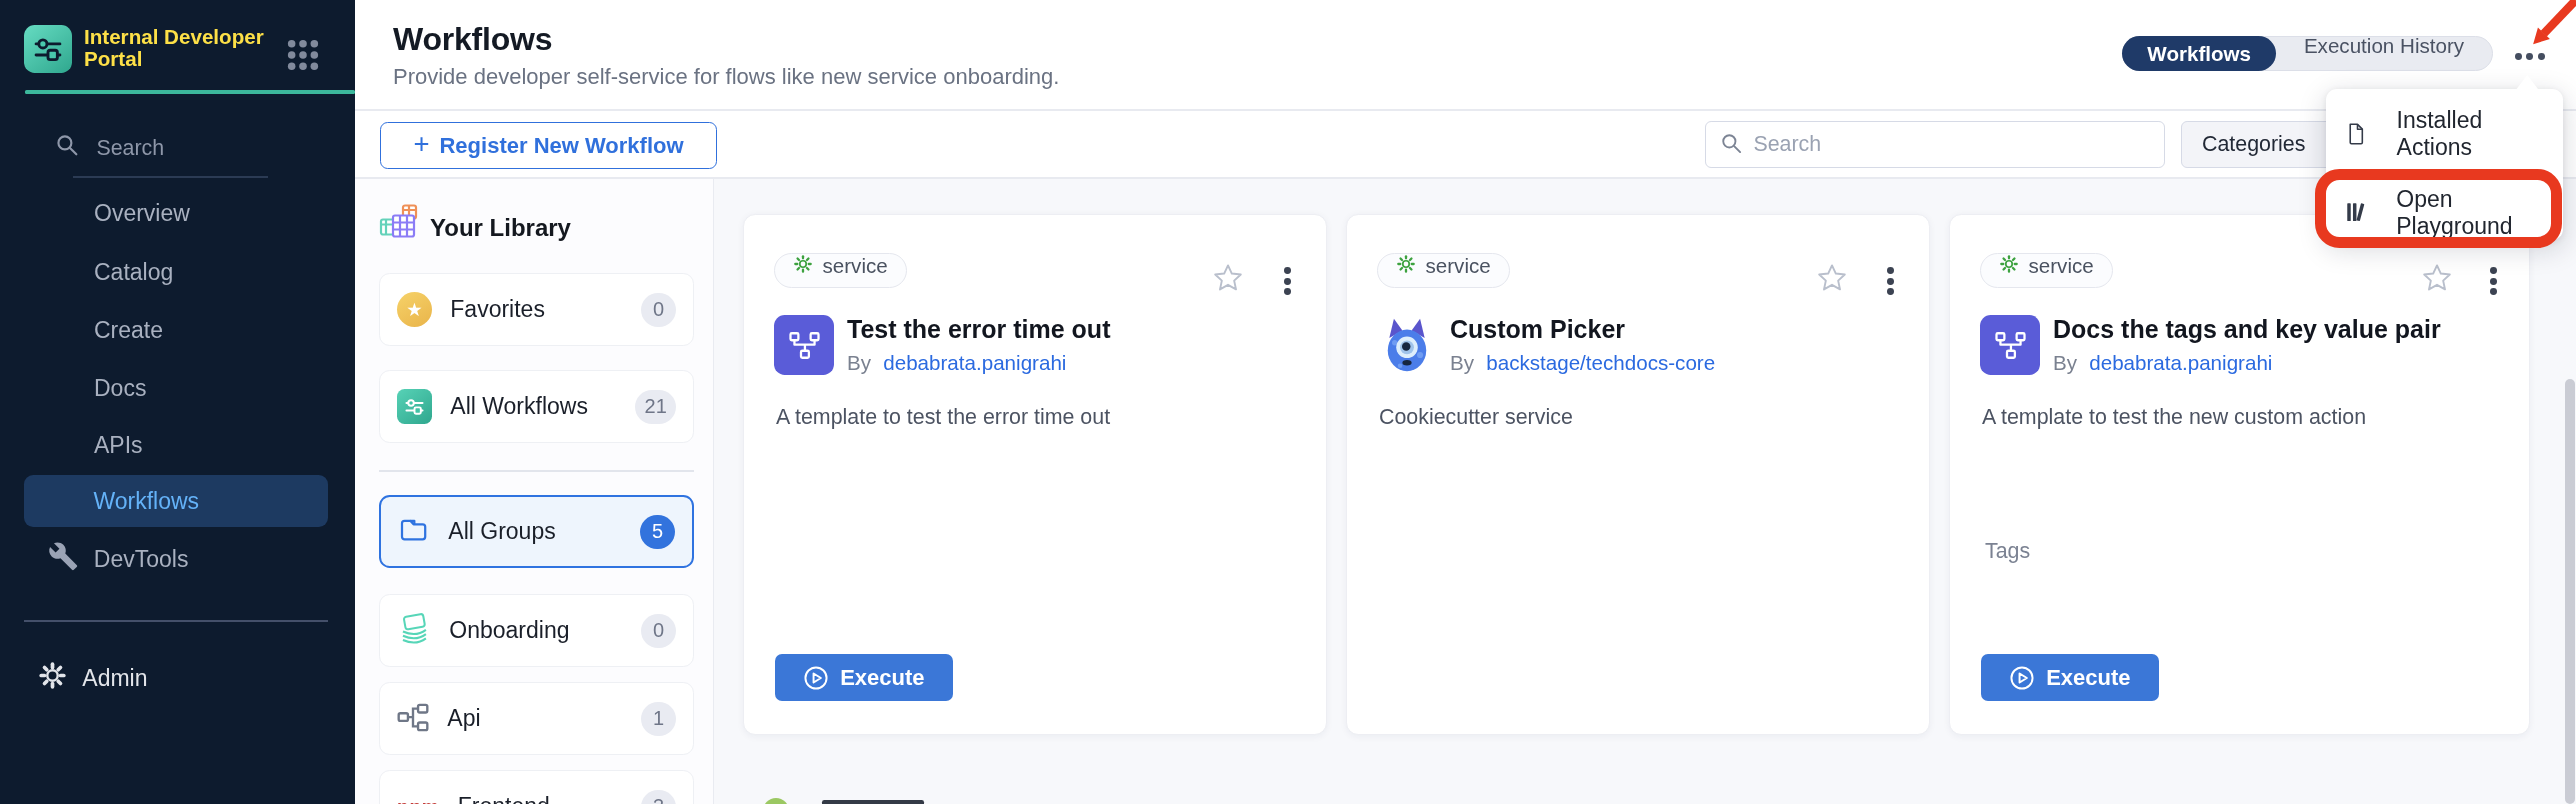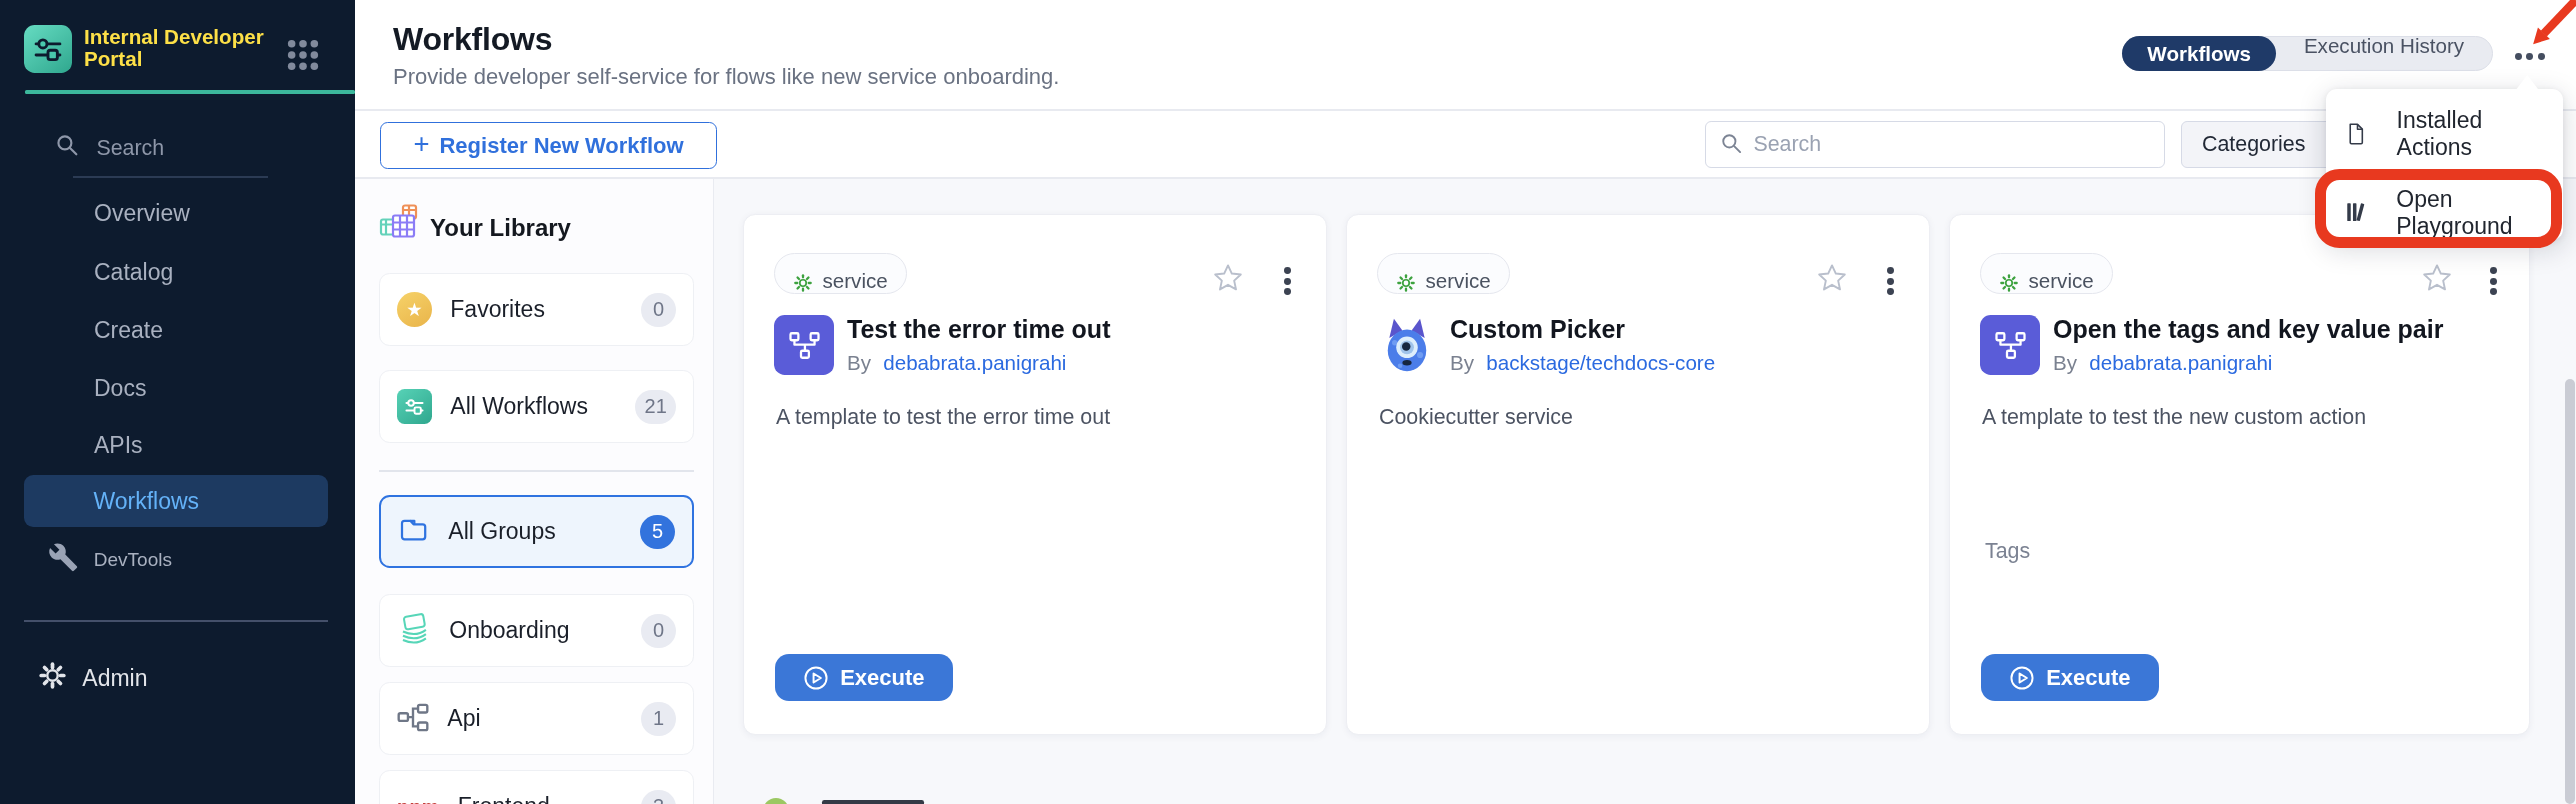--- a/index.html
+++ b/index.html
@@ -14,21 +14,21 @@
   .logo{left:24.4px;top:25px;width:48px;height:48px;border-radius:10.7px;
         background:linear-gradient(140deg,#66dcc2,#2fa78e);display:flex;align-items:center;justify-content:center}
   .brand-title{left:84px;top:26px;width:191px;color:#fde047;font-size:20.6px;line-height:22px;font-weight:700}
   .grid-icon{left:286px;top:38px}
   .teal-line{left:25px;top:90px;width:330px;height:3.8px;background:#3cb89c;border-radius:1.5px}
   .side-search{left:55px;top:133px;height:30.5px;gap:17px;color:#8e97a9;font-size:21.4px;cursor:pointer}
   .side-div{left:73px;top:176px;width:195px;height:1.5px;background:#2b3b54}
   .nav-item{left:94px;height:27.5px;font-size:23px;color:#a9b1c0;display:flex;align-items:flex-start;cursor:pointer}
   .sel-item{left:24.4px;top:475px;width:304px;height:52px;background:#1d3a61;border-radius:9.2px;
             display:flex;align-items:center;padding-left:69px;font-size:23px;color:#64b2f8;cursor:pointer}
-  .devtools{left:48px;top:542px;height:35px;gap:15.3px;font-size:19px;color:#a9b1c0;cursor:pointer}
+  .devtools{left:48px;top:542px;height:35px;gap:15.3px;font-size:23px;color:#a9b1c0;cursor:pointer}
   .side-div2{left:24.4px;top:620px;width:304px;height:1.5px;background:#44506a}
   .admin{left:38px;top:661px;height:34px;gap:15.3px;font-size:23px;color:#e2e5ea;cursor:pointer}
 
   
   .page-title{left:393px;top:21.4px;font-size:32px;font-weight:700;color:#141a24;letter-spacing:-0.2px}
   .page-sub{left:393px;top:64px;font-size:22px;color:#6a7282}
   .toggle-wrap{left:2122px;top:36px;width:371px;height:35px;background:#e9ebf1;border:0.8px solid #dcdfe8;border-radius:18.3px}
   .toggle-on{position:absolute;left:-0.8px;top:-0.8px;width:154px;height:35px;border-radius:18.3px;background:#1f3a68;
              color:#fff;font-size:20.6px;font-weight:700;display:flex;align-items:center;justify-content:center;cursor:pointer}
   .toggle-off{position:absolute;left:153px;right:0;top:0;height:18px;display:flex;align-items:center;justify-content:center;
@@ -63,36 +63,36 @@
   .lib-div{left:379px;top:470px;width:315px;height:1.5px;background:#e2e5ec}
   .fav-ic{width:35px;height:35px;border-radius:50%;background:linear-gradient(150deg,#f6d269,#e9b44a);
           display:flex;align-items:center;justify-content:center;color:#fff;font-size:18.3px}
   .wf-ic{width:35px;height:35px;border-radius:7.6px;background:linear-gradient(140deg,#57d2b6,#2fa78e);
          display:flex;align-items:center;justify-content:center}
   .npm-ic{font-size:19px;font-weight:800;color:#c43c39;letter-spacing:0.8px}
 
   
   .card{top:214px;width:584px;height:521px;background:#fff;border:1.5px solid #edeef3;border-radius:12.2px;
         box-shadow:0 1.5px 7.6px rgba(25,39,70,.05)}
-  .chip{top:253px;height:41px;border:1.5px solid #e5e7ee;border-radius:20.6px;background:#fbfcfe;
-        display:inline-flex;align-items:flex-end;gap:9.2px;padding:0 18.3px;font-size:20.6px;color:#4a5260}
+  .chip{top:253px;height:35px;border:1.5px solid #e5e7ee;border-radius:20.6px;background:#fbfcfe;
+        display:inline-flex;align-items:flex-start;gap:9.2px;padding:0 18.3px;font-size:20.6px;color:#4a5260}
   .star{top:263px;cursor:pointer}
   .kebab-v{top:267px;display:flex;flex-direction:column;gap:3.8px;cursor:pointer}
   .kebab-v i{width:6.9px;height:6.9px;border-radius:50%;background:#3c4352;display:block}
   .avatar{top:315px;width:60px;height:60px;border-radius:10.7px;background:#5a5cd8;display:flex;align-items:center;justify-content:center}
   .avatar.plain{background:transparent}
   .card-title{top:315px;font-size:25px;font-weight:700;color:#12161f}
   .byrow{top:351px;font-size:20.6px;color:#7a8190;display:flex;gap:12.2px;align-items:center}
   .byrow a{color:#2b6ae0;text-decoration:none;cursor:pointer}
   .desc{top:405px;font-size:21.4px;color:#4c5362}
   .tags-label{top:539px;font-size:21.4px;color:#7b8292}
   .tagrow{top:574px;display:flex;gap:10.7px}
   .tag{height:41px;border:1.5px solid #e5e7ee;border-radius:20.6px;background:#f1f2f8;display:flex;align-items:center;
        padding:0 21.4px;font-size:21.4px;color:#2c323f}
-  .action-btn{top:654px;width:178px;height:47px;border-radius:14px;border:none;display:flex;align-items:center;justify-content:center;
+  .action-btn{top:654px;width:178px;height:47px;border-radius:7px;border:none;display:flex;align-items:center;justify-content:center;
               gap:10.7px;font-size:22px;font-weight:700;color:#fff;cursor:pointer;font-family:"Liberation Sans",sans-serif}
   .btn-blue{background:#3b77d7}
   .btn-yellow{background:#f2cf5b}
 
   
   .menu-caret{left:2512px;top:75px;z-index:50}
   .menu{left:2326px;top:89px;width:237px;height:151px;background:#fff;border-radius:10.7px;z-index:49;
         box-shadow:0 7.6px 27.5px rgba(15,23,42,.18),0 1.5px 6.1px rgba(15,23,42,.08)}
   .menu-item{position:absolute;left:20px;height:43px;display:flex;align-items:center;gap:30px;font-size:23px;color:#21262f;cursor:pointer;width:199px}
   .red-ring{left:2315px;top:169px;width:247px;height:79px;border:11.5px solid #e8391f;border-radius:24.4px;z-index:60;pointer-events:none}
@@ -443,21 +443,21 @@
   <div class="r avatar" style="left:1980px">
     <svg width="35" height="35" viewBox="0 0 40 40">
         <g fill="none" stroke="#fff" stroke-width="2.6" stroke-linejoin="round">
       <rect x="4" y="6" width="9" height="8" rx="1.5"></rect>
           <rect x="27" y="6" width="9" height="8" rx="1.5"></rect>
           <rect x="16" y="26" width="9" height="8" rx="1.5"></rect>
       <path d="M8.5 14 v5 h23 v-5 M20.5 19 v7"></path>
     </g>
       </svg>
   </div>
-  <div class="r card-title" style="left:2053px">Open the tags and key value pair</div>
+  <div class="r card-title" style="left:2053px">Docs the tags and key value pair</div>
   <div class="r byrow" style="left:2053px">
     <span>By</span>
     <a>debabrata.panigrahi</a>
   </div>
   <div class="r desc" style="left:1982px">A template to test the new custom action</div>
   <div class="r tags-label" style="left:1985px">Tags</div>
   <button class="r action-btn btn-blue" style="left:1981px">
     <svg width="26" height="26" viewBox="0 0 32 32">
       <circle cx="16" cy="16" r="13" fill="none" stroke="#fff" stroke-width="2.4"></circle>
       <path d="M13 10.5 L22 16 L13 21.5 Z" fill="none" stroke="#fff" stroke-width="2.4" stroke-linejoin="round"></path>

